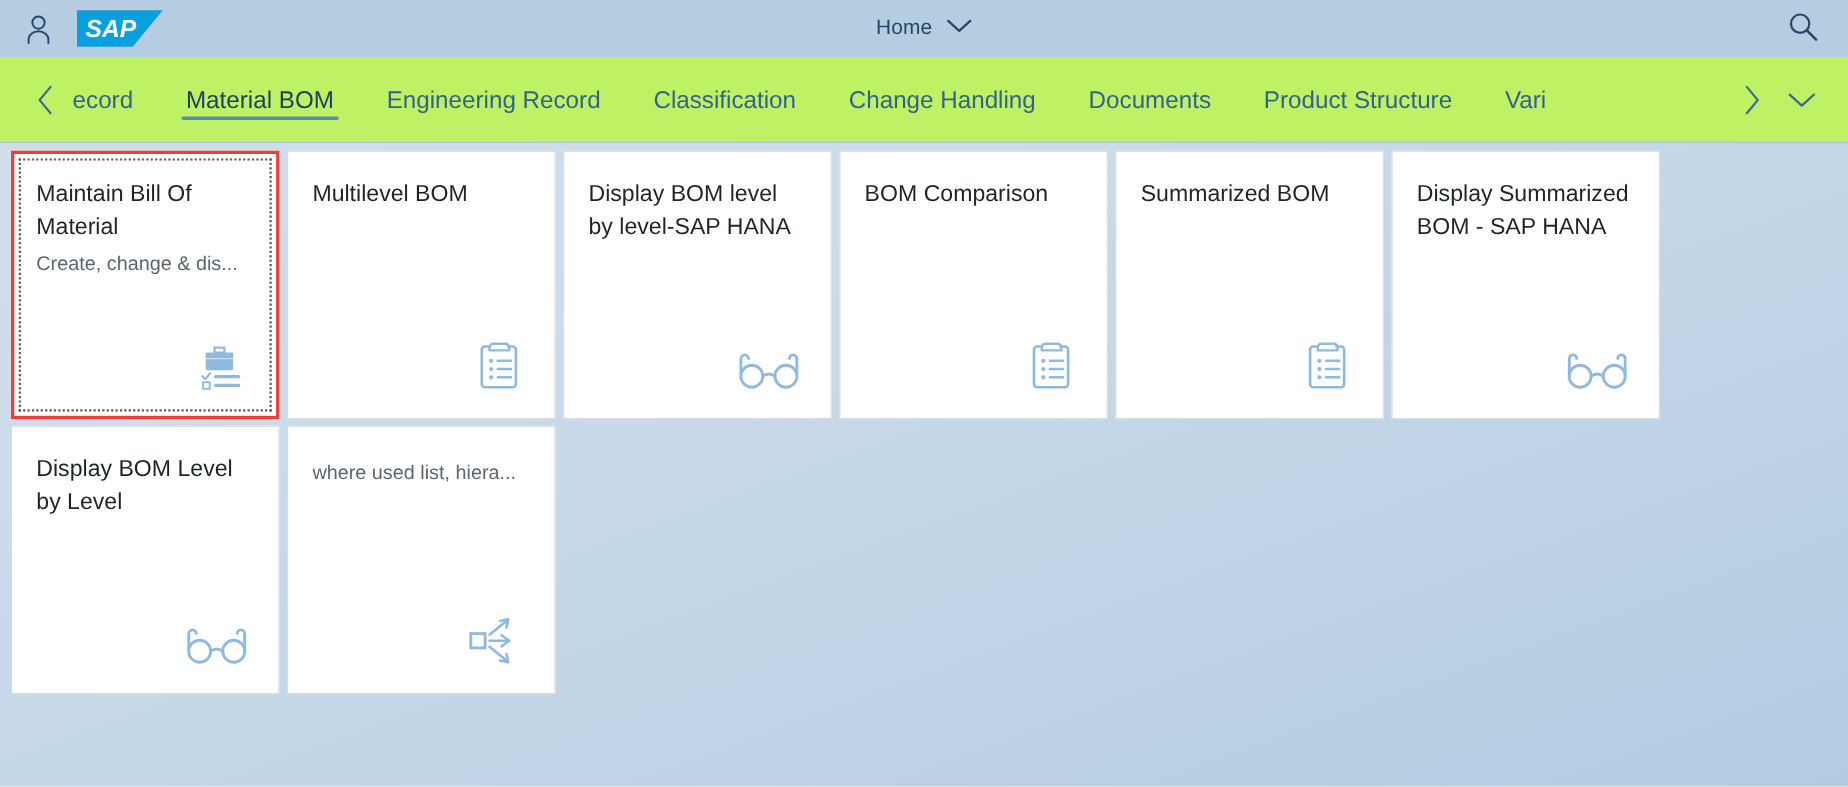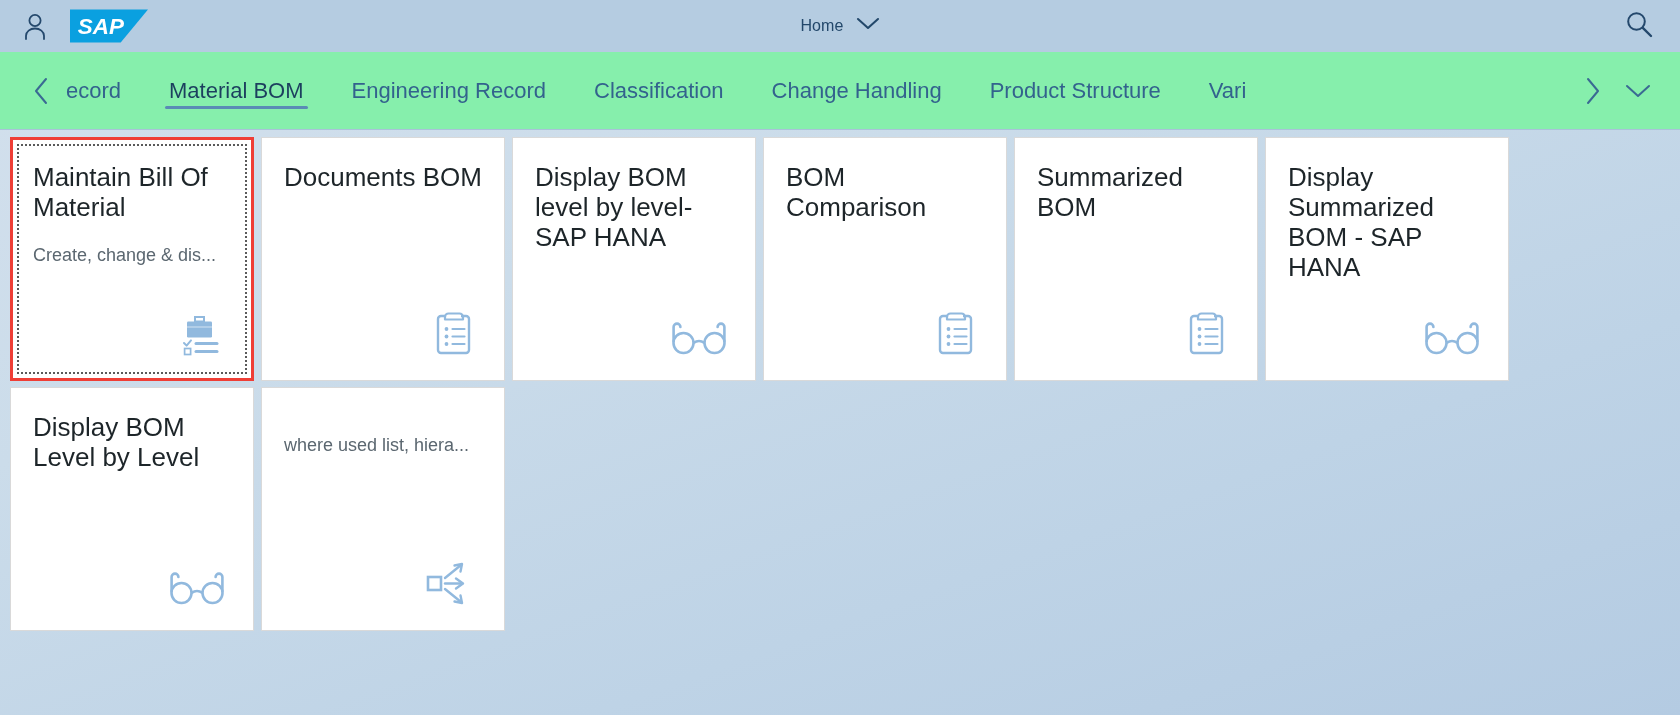--- a/index.html
+++ b/index.html
@@ -33,33 +33,33 @@
   .header-center {
     position: absolute;
     left: 0; right: 0; top: 0; bottom: 0;
     display: flex; align-items: center; justify-content: center;
     pointer-events: none;
   }
   .home-button {
     pointer-events: auto;
     display: flex; align-items: center; gap: 12px;
     color: #23486b;
-    font-size: 16px;
+    font-size: 19px;
     letter-spacing: .1px;
     cursor: pointer;
   }
   .home-button .chev { display: block; }
 
   .header-right { margin-left: auto; display: flex; align-items: center; }
   .search-btn { cursor: pointer; display: block; padding: 4px; }
 
   
   .tabstrip {
     height: 78px;
-    background: #86efac;
+    background: #bef264;
     display: flex;
     align-items: center;
     position: relative;
     padding: 0 16px 0 22px;
     border-bottom: 1px solid #a9c2d9;
   }
   .nav-arrow {
     flex: 0 0 auto;
     width: 38px; height: 46px;
     display: flex; align-items: center; justify-content: center;
@@ -117,31 +117,31 @@
     width: 244px;
     height: 244px;
     background: #ffffff;
     border: 1px solid #d9d9d9;
     padding: 24px 22px 14px 22px;
     display: flex;
     flex-direction: column;
     cursor: pointer;
   }
   .tile-title {
-    font-size: 26px;
+    font-size: 21px;
     line-height: 30px;
     color: #1d2529;
     font-weight: 400;
     word-wrap: break-word;
   }
   .tile-subtitle {
     font-size: 18px;
     line-height: 26px;
     color: #5b6770;
-    margin-top: 20px;
+    margin-top: 4px;
     white-space: nowrap;
     overflow: hidden;
   }
   .tile-icon {
     margin-top: auto;
     align-self: flex-end;
     color: #91b9de;
     display: block;
     padding-right: 4px;
     padding-bottom: 4px;
@@ -217,20 +217,23 @@
     <div class="tab">
       <span>Engineering Record</span>
     </div>
     <div class="tab">
       <span>Classification</span>
     </div>
     <div class="tab">
       <span>Change Handling</span>
     </div>
     <div class="tab">
+      <span>Documents</span>
+    </div>
+    <div class="tab">
       <span>Product Structure</span>
     </div>
     <div class="tab clipped-right">
       <span>Vari</span>
     </div>
   </div>
 
   <div class="nav-arrow">
     <svg width="18" height="30" viewBox="0 0 18 30" fill="none">
       <path d="M4 3 L14 15 L4 27" stroke="#3a6a93" stroke-width="2" stroke-linecap="round" stroke-linejoin="round"></path>
@@ -258,21 +261,21 @@
           <path d="M12 21 h25" stroke="#ffffff" stroke-width="1.1" opacity=".55"></path>
           <path d="M9 37 l2.6 2.6 L16 34.4" stroke="#91b9de" stroke-width="2" fill="none" stroke-linecap="round" stroke-linejoin="round"></path>
           <rect x="9.6" y="42.5" width="6" height="6" stroke="#91b9de" stroke-width="1.7" fill="none"></rect>
           <path d="M21 37.4 h21" stroke="#91b9de" stroke-width="3" stroke-linecap="round"></path>
           <path d="M21 45.4 h21" stroke="#91b9de" stroke-width="3" stroke-linecap="round"></path>
         </svg>
       </span>
     </div>
 
     <div class="tile">
-      <div class="tile-title">Documents BOM</div>
+      <div class="tile-title">Multilevel BOM</div>
       <div class="tile-subtitle"></div>
       <span class="tile-icon">
         <svg width="46" height="50" viewBox="0 0 46 50" fill="none">
           <path d="M14 8 h-5 a3 3 0 0 0 -3 3 v31 a3 3 0 0 0 3 3 h25 a3 3 0 0 0 3 -3 v-31 a3 3 0 0 0 -3 -3 h-5" stroke="#91b9de" stroke-width="2.4" fill="none" stroke-linejoin="round"></path>
           <path d="M16.5 5.5 h11 a3.5 3.5 0 0 1 3.5 3.5 v2.5 h-18 v-2.5 a3.5 3.5 0 0 1 3.5 -3.5 z" stroke="#91b9de" stroke-width="2.2" fill="none" stroke-linejoin="round"></path>
           <circle cx="14.5" cy="21" r="1.9" fill="#91b9de"></circle>
           <circle cx="14.5" cy="28.5" r="1.9" fill="#91b9de"></circle>
           <circle cx="14.5" cy="36" r="1.9" fill="#91b9de"></circle>
           <path d="M20.5 21 h12" stroke="#91b9de" stroke-width="2.2" stroke-linecap="round"></path>
           <path d="M20.5 28.5 h12" stroke="#91b9de" stroke-width="2.2" stroke-linecap="round"></path>

